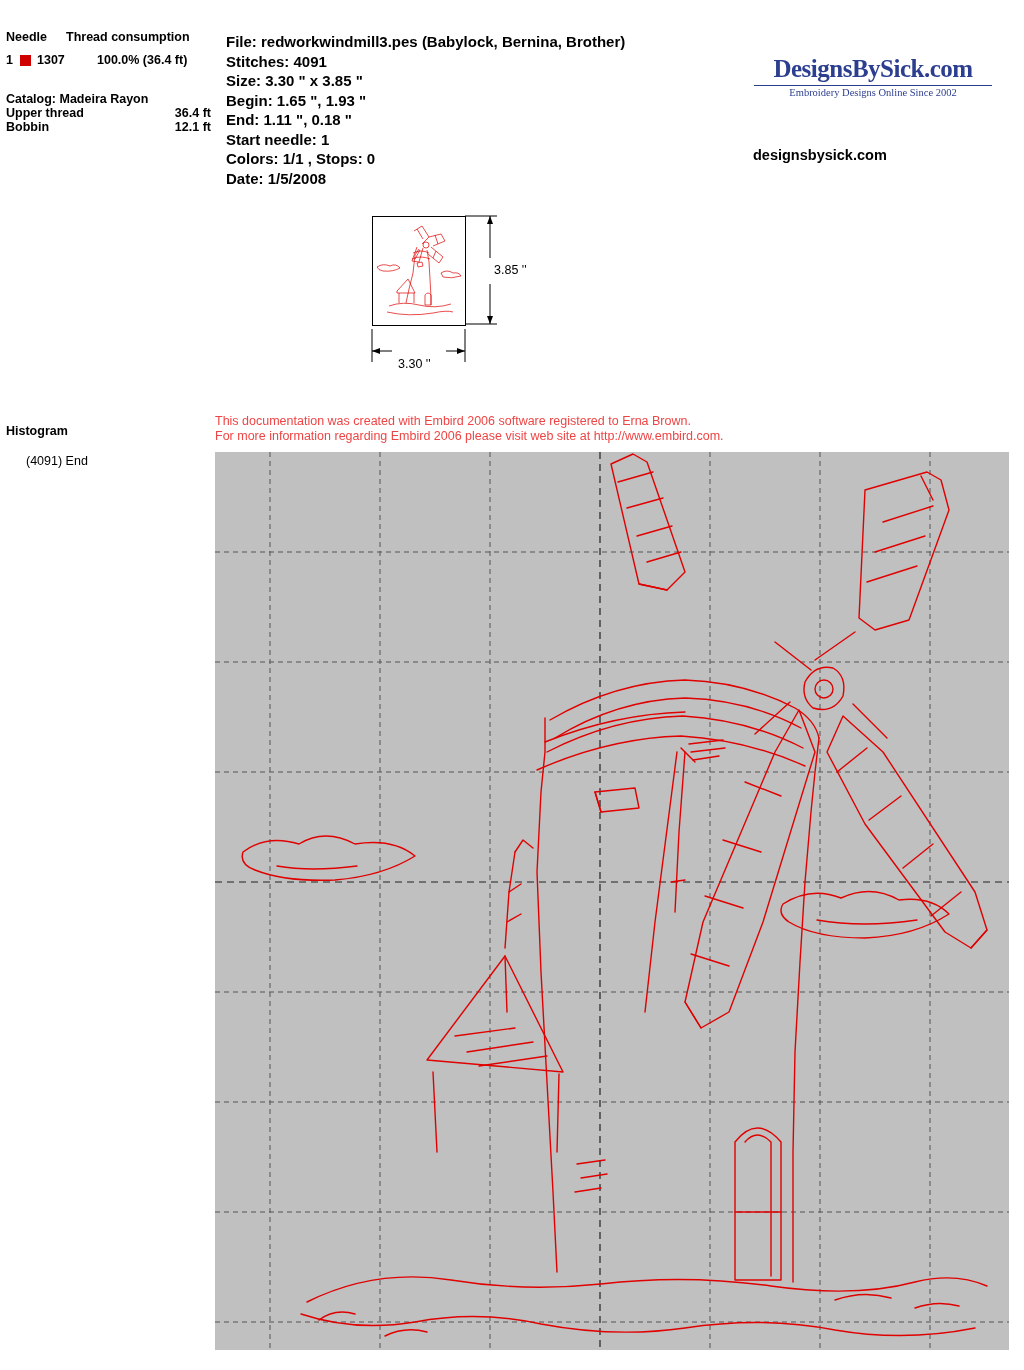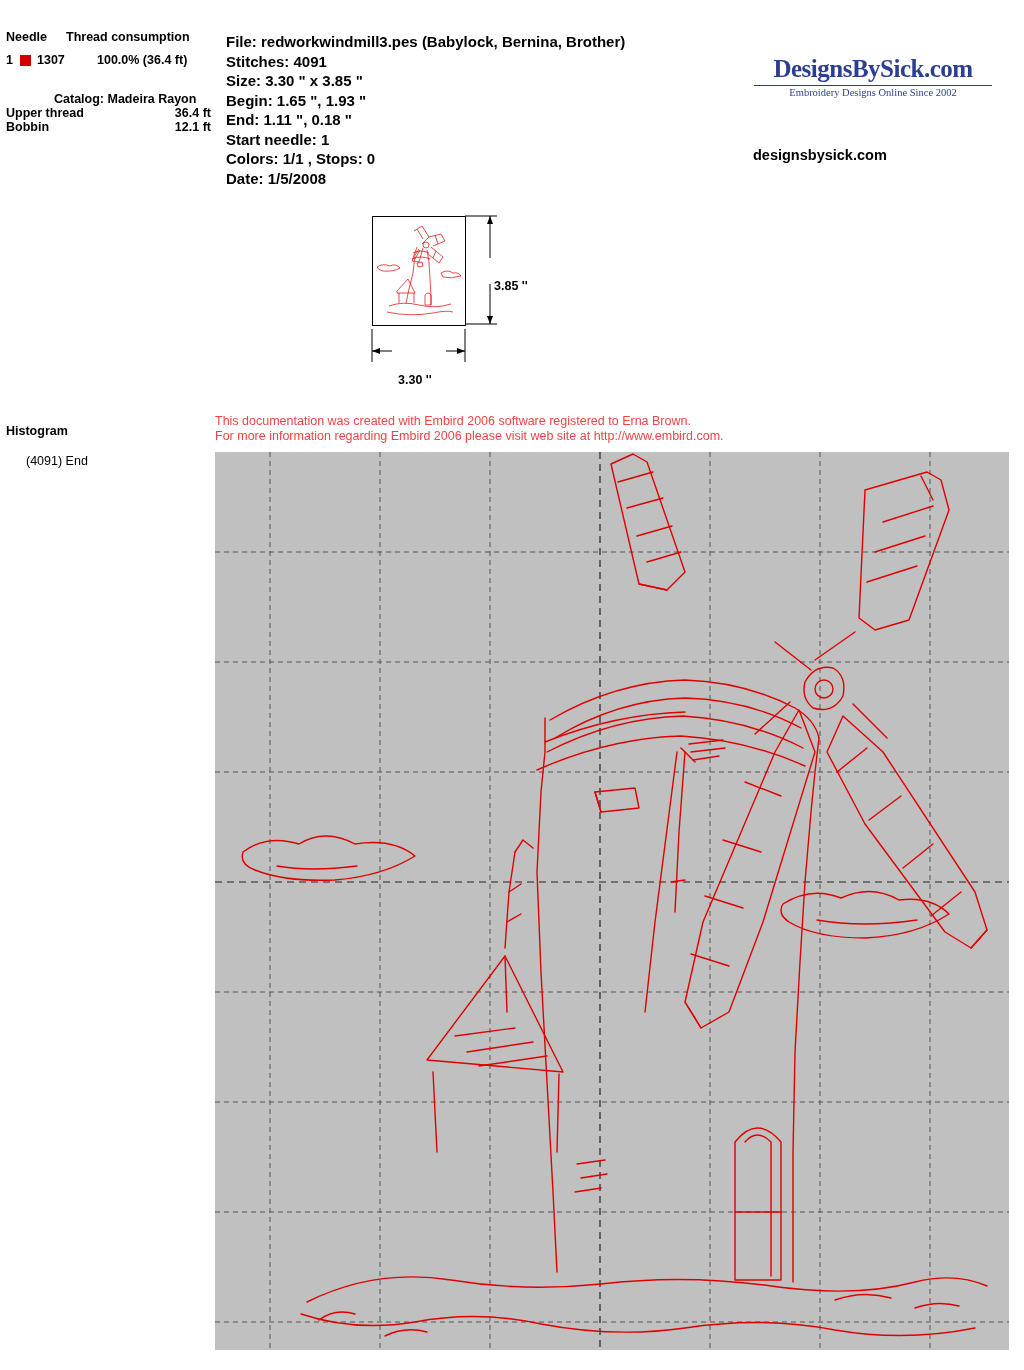--- a/index.html
+++ b/index.html
@@ -53,21 +53,20 @@
     position: absolute;
     left: 6px;
     top: 92px;
     width: 205px;
     font-size: 12.5px;
     font-weight: bold;
   }
   .cat-line {
     white-space: nowrap;
     line-height: 14px;
-    margin-left: 48px;
   }
   .cat-row {
     display: flex;
     justify-content: space-between;
     line-height: 14px;
   }
 
   
   #histogram-block {
     position: absolute;
@@ -143,23 +142,22 @@
     height: 108px;
     border: 1px solid #000;
     background: #ffffff;
     overflow: hidden;
   }
   #thumb-wrap svg { display: block; }
 
   .dim-text {
     position: absolute;
     font-size: 12.5px;
-    font-weight: bold;
-    white-space: nowrap;
-    margin-top: 16px;
+    font-weight: normal;
+    white-space: nowrap;
   }
   #dim-h-text { left: 398px; top: 357px; }
   #dim-v-text { left: 494px; top: 263px; }
 
   #dim-lines { position: absolute; left: 0; top: 0; width: 1024px; height: 1370px; pointer-events: none; }
 
   
   #credit {
     position: absolute;
     left: 215px;

